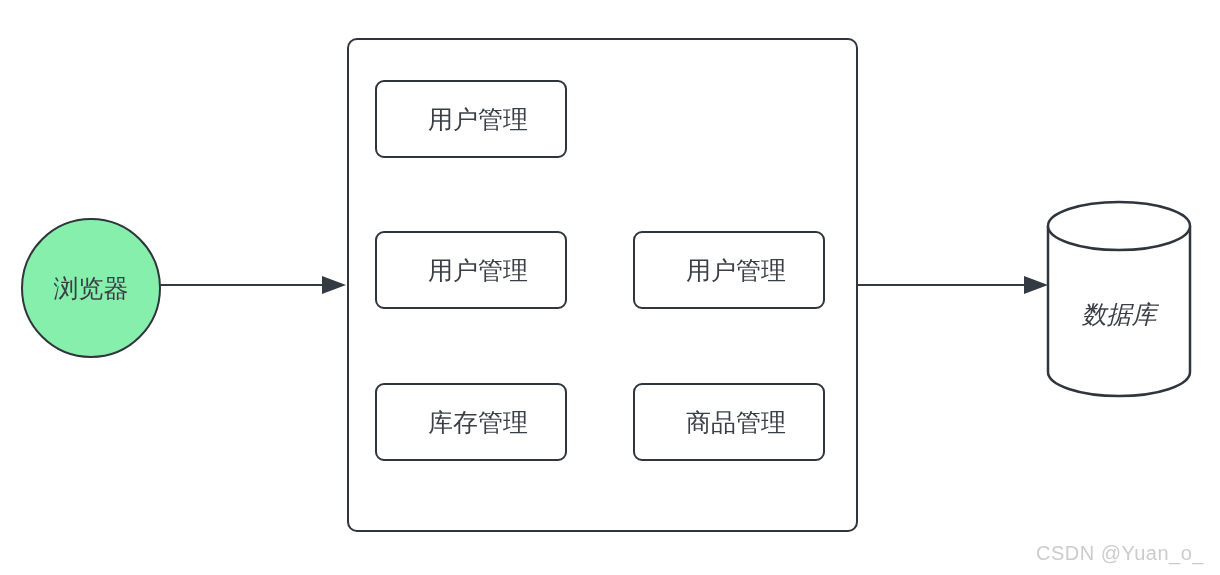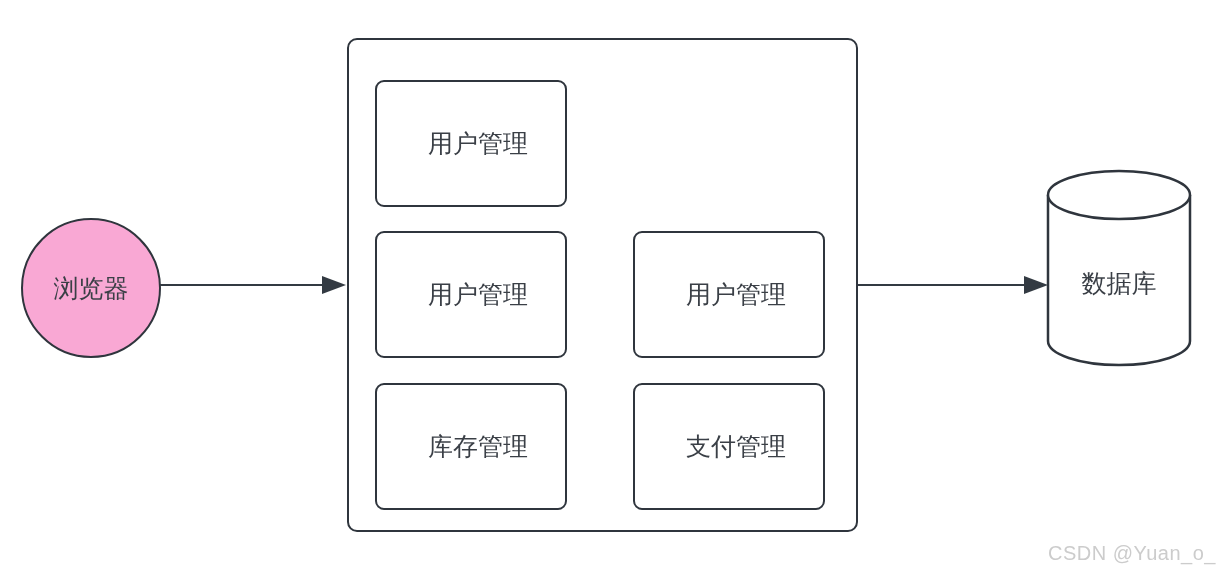--- a/index.html
+++ b/index.html
@@ -9,38 +9,38 @@
     width: 1220px; height: 575px; position: relative; overflow: hidden;
     color: #3a3f46;
   }
   .canvas { position: absolute; inset: 0; }
 
   
   .node-circle {
     position: absolute; left: 21px; top: 218px;
     width: 140px; height: 140px;
     border: 2.5px solid #2f353d; border-radius: 50%;
-    background: #f9a8d4;
+    background: #86efac;
     display: flex; align-items: center; justify-content: center;
     font-size: 25px;
     text-align: right;
   }
 
   
   .container-box {
     position: absolute; left: 347px; top: 38px;
     width: 511px; height: 494px;
     border: 2.5px solid #2f353d; border-radius: 10px;
     background: #ffffff;
   }
 
   
   .module-box {
     position: absolute;
-    width: 192px; height: 127px;
+    width: 192px; height: 78px;
     border: 2.5px solid #2f353d; border-radius: 9px;
     background: #ffffff;
     display: flex; align-items: center; justify-content: center;
     font-size: 25px;
     padding-left: 14px;
   }
   .pos-r1c1 { left: 375px; top: 80px; }
   .pos-r1c2 { left: 633px; top: 80px; }
   .pos-r2c1 { left: 375px; top: 231px; }
   .pos-r2c2 { left: 633px; top: 231px; }
@@ -53,31 +53,31 @@
   .arrow .head {
     width: 0; height: 0;
     border-top: 9px solid transparent;
     border-bottom: 9px solid transparent;
     border-left: 24px solid #333a42;
   }
   .arrow-1 { left: 160px; top: 275px; width: 186px; }
   .arrow-2 { left: 858px; top: 275px; width: 190px; }
 
   
-  .db-wrap { position: absolute; left: 1045px; top: 168px; width: 148px; height: 200px; }
+  .db-wrap { position: absolute; left: 1045px; top: 199px; width: 148px; height: 200px; font-style: italic; }
   .db-wrap svg { position: absolute; left: 0; top: 0; }
   .db-label {
     position: absolute; left: 0; top: 50px; width: 148px; height: 130px;
     display: flex; align-items: center; justify-content: center;
     font-size: 25px;
   }
 
   
   .watermark {
-    position: absolute; right: 4px; bottom: 10px;
+    position: absolute; right: 16px; bottom: 10px;
     font-size: 20px; color: #cccccc; letter-spacing: 0.5px; margin-top: 9px;
   }
 </style>
 </head>
 <body>
 
 <div class="canvas">
 
   <div class="node-circle">
     <span>浏览器</span>
@@ -96,21 +96,21 @@
   <div class="module-box pos-r2c1">
     <span>用户管理</span>
   </div>
   <div class="module-box pos-r2c2">
     <span>用户管理</span>
   </div>
   <div class="module-box pos-r3c1">
     <span>库存管理</span>
   </div>
   <div class="module-box pos-r3c2">
-    <span>支付管理</span>
+    <span>商品管理</span>
   </div>
 
   <div class="arrow arrow-2">
     <div class="shaft"></div>
     <div class="head"></div>
   </div>
 
   <div class="db-wrap">
     <svg width="148" height="200" viewBox="0 0 148 200">
       <path d="M 3 27 L 3 173 A 71 24 0 0 0 145 173 L 145 27" fill="#ffffff" stroke="#2f353d" stroke-width="2.5"></path>

